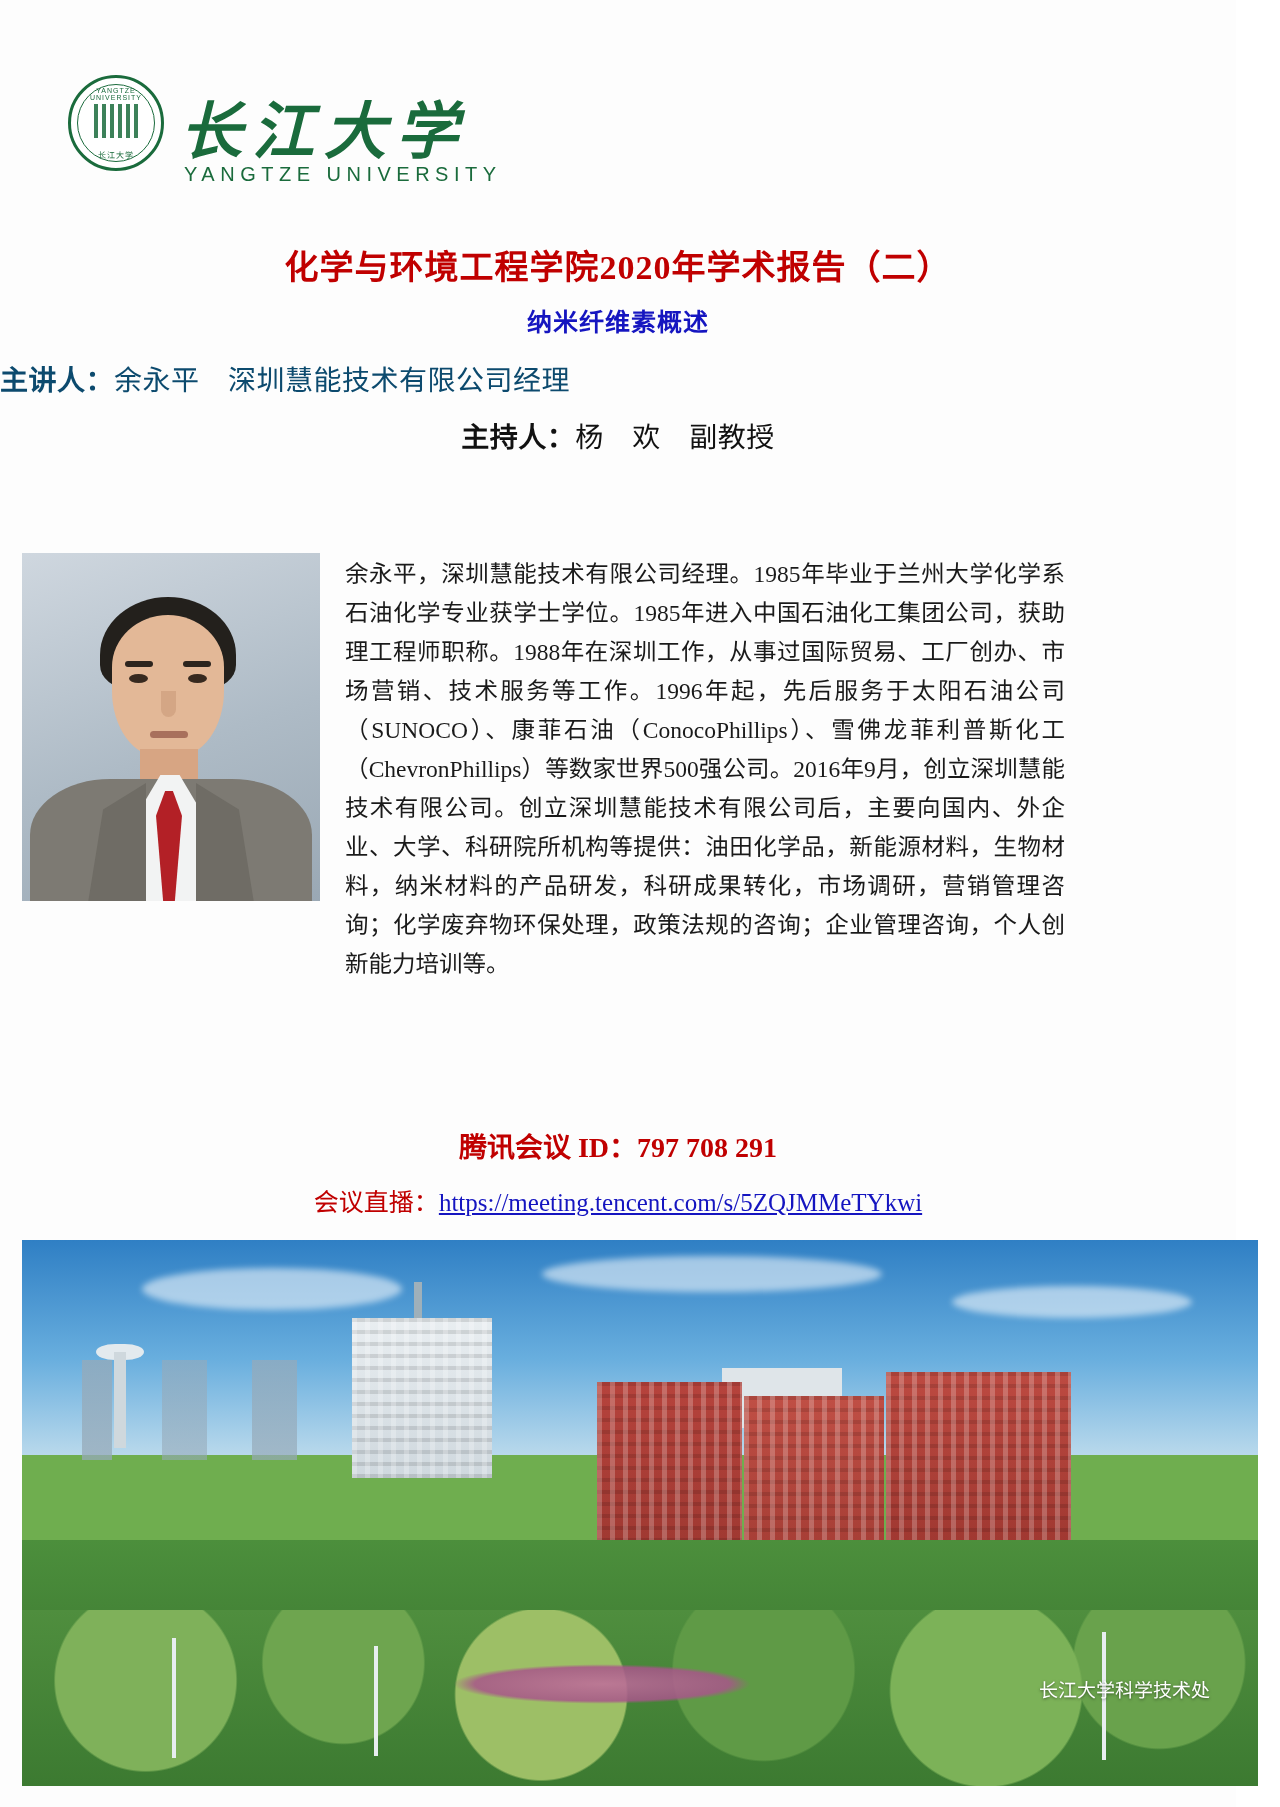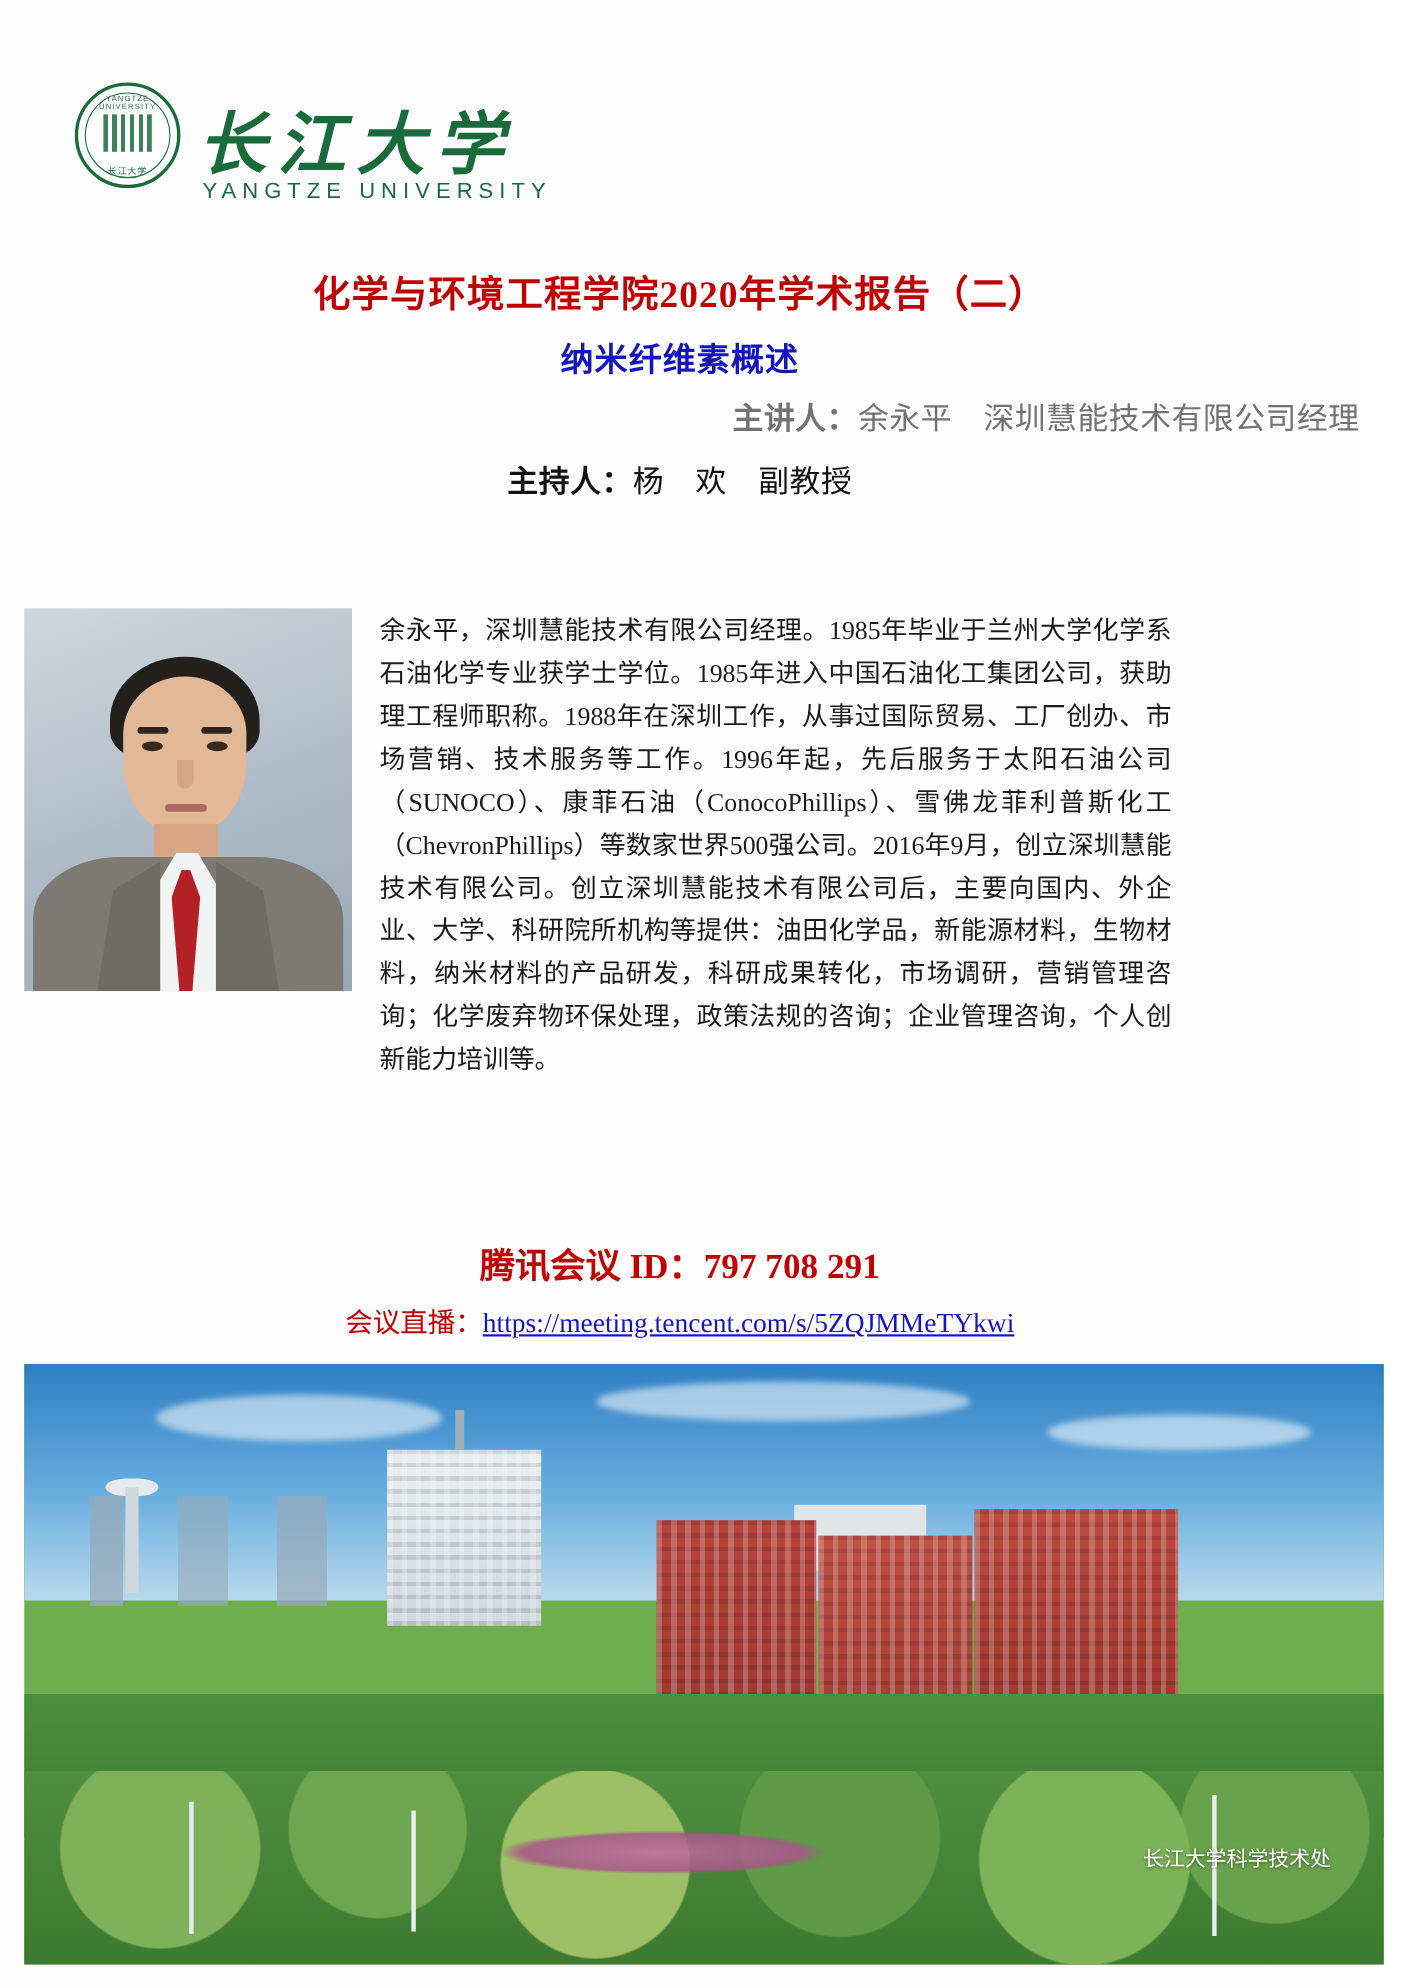--- a/index.html
+++ b/index.html
@@ -107,32 +107,32 @@
     font-size: 34px;
     font-weight: 700;
     color: #c00000;
     letter-spacing: 1px;
   }
   .title-sub {
     position: absolute;
     left: 0; right: 0;
     top: 302px;
     text-align: center;
-    font-size: 30px;
+    font-size: 25px;
     font-weight: 700;
     color: #1515c0;
     letter-spacing: 1px;
   }
   .speaker-line {
     position: absolute;
     left: 0; right: 0;
     top: 358px;
-    text-align: right;
+    text-align: left;
     font-size: 28px;
-    color: #737373;
+    color: #0c4a6e;
     letter-spacing: 0.5px;
   }
   .speaker-line .lbl { font-weight: 700; }
   .host-line {
     position: absolute;
     left: 0; right: 0;
     top: 415px;
     text-align: center;
     font-size: 28px;
     color: #111111;
@@ -252,21 +252,21 @@
     text-align: center;
     font-size: 28px;
     font-weight: 700;
     color: #c00000;
   }
   .meet-id {
     position: absolute;
     left: 0; right: 0;
     top: 1125px;
     text-align: center;
-    font-size: 32px;
+    font-size: 28px;
     font-weight: 700;
     color: #c00000;
   }
   .meet-live {
     position: absolute;
     left: 0; right: 0;
     top: 1182px;
     text-align: center;
     font-size: 25px;
     color: #c00000;

